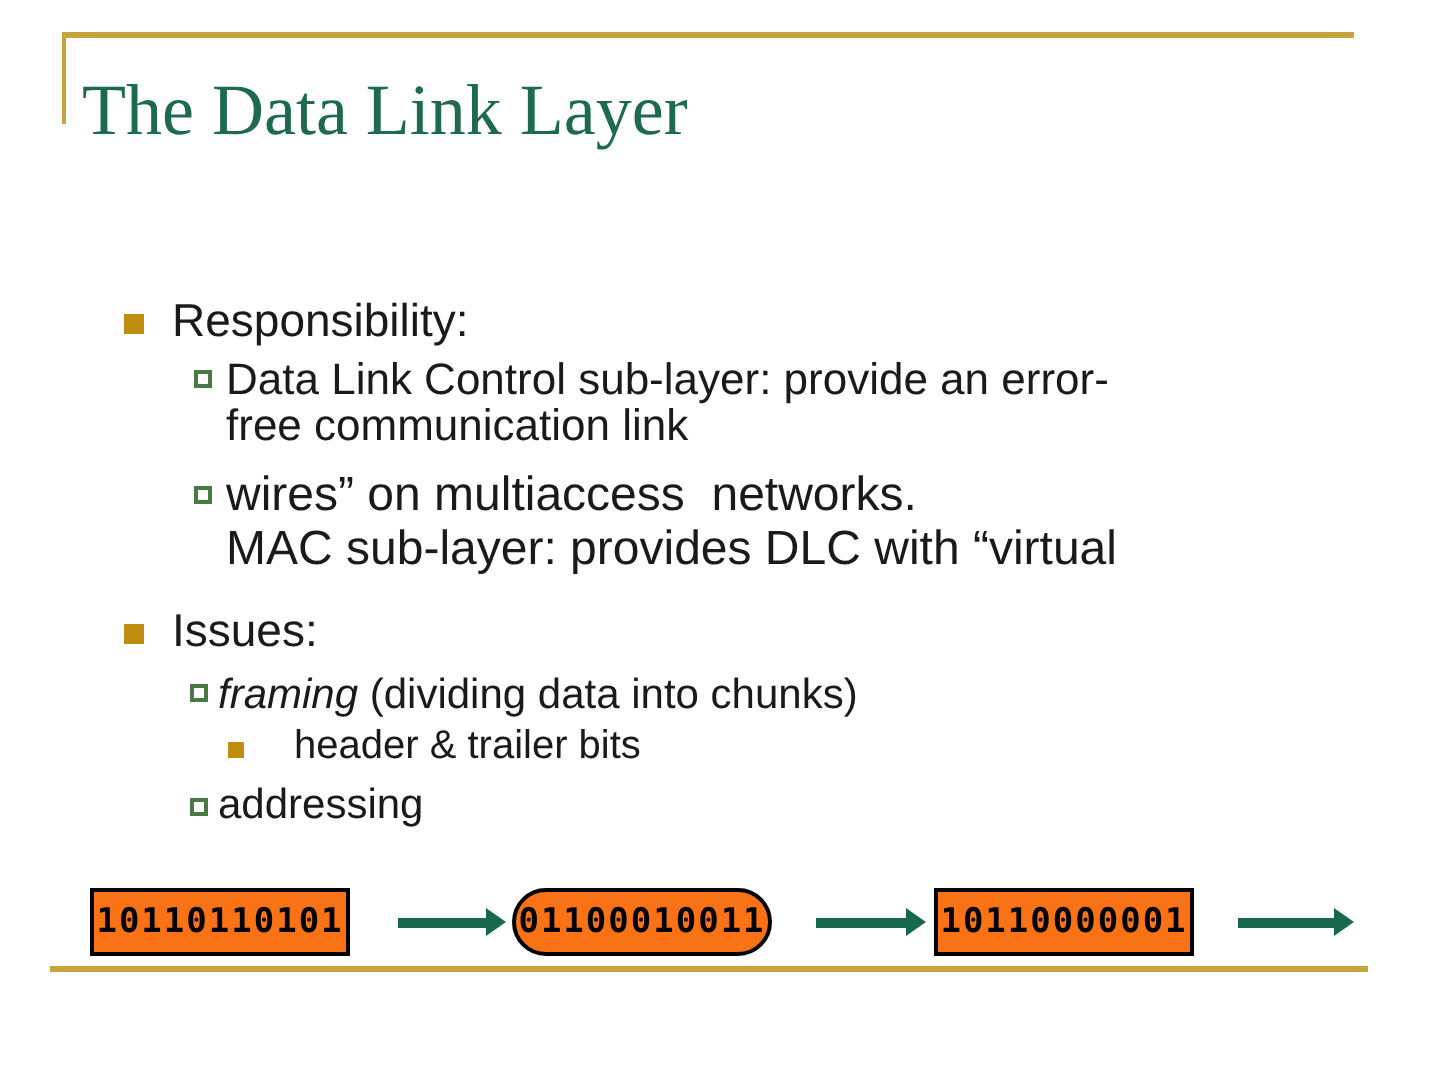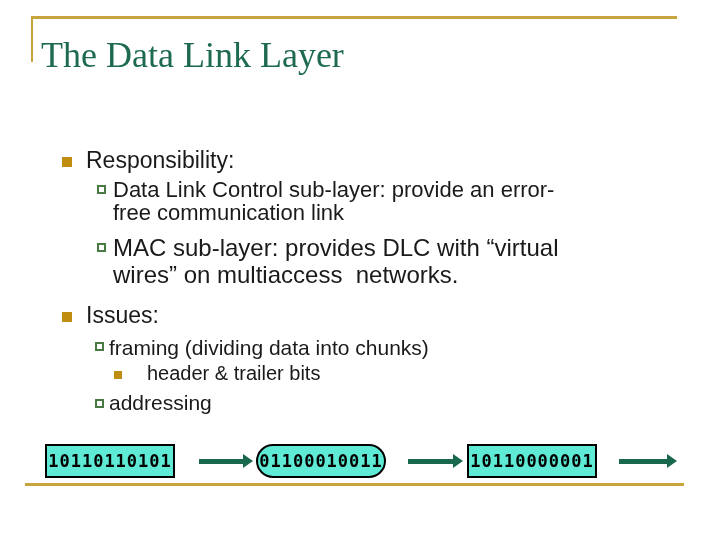--- a/index.html
+++ b/index.html
@@ -33,37 +33,37 @@
   .l3{font-size:20px;line-height:17px;margin-left:16px;}
   .line{white-space:pre;}
 
   .b-sq{position:absolute;}
   .gold{background:#bf8d10;}
   .hollow{background:#ffffff;border:2px solid #4a7a44;box-sizing:border-box;}
 
   .frame{
     position:absolute;top:444px;height:34px;width:130px;
     box-sizing:border-box;
-    background:#5eead4;border:2px solid #000000;
+    background:#f97316;border:2px solid #000000;
     display:flex;align-items:center;justify-content:center;
   }
   .frame span{
     font-family:"DejaVu Sans Mono", monospace;
     font-weight:bold;font-size:17px;letter-spacing:1px;color:#000;
   }
 
   .arrow{position:absolute;top:454px;height:14px;}
   .arrow .shaft{position:absolute;left:0;right:9px;top:5px;height:5px;background:#17684d;}
   .arrow .head{
     position:absolute;right:0;top:0;width:0;height:0;
     border-left:10px solid #17684d;
     border-top:7px solid transparent;
     border-bottom:7px solid transparent;
   }
-  .italic{}
+  .italic{font-style:italic;}
 </style>
 </head>
 <body>
 
 <div class="slide">
 
   <div class="top-rule"></div>
   <div class="left-rule"></div>
 
   <h1 class="title">The Data Link Layer</h1>
@@ -72,22 +72,22 @@
   <div class="txt l1" style="left:86px;top:147px;">Responsibility:</div>
 
   <div class="b-sq hollow" style="left:97px;top:185px;width:9px;height:9px;"></div>
   <div class="txt l2" style="left:113px;top:178px;">
     <div class="line">Data Link Control sub-layer: provide an error-</div>
     <div class="line">free communication link</div>
   </div>
 
   <div class="b-sq hollow" style="left:97px;top:243px;width:9px;height:9px;"></div>
   <div class="txt l2big" style="left:113px;top:234px;">
+    <div class="line">wires” on multiaccess  networks.</div>
     <div class="line">MAC sub-layer: provides DLC with “virtual</div>
-    <div class="line">wires” on multiaccess  networks.</div>
   </div>
 
   <div class="b-sq gold" style="left:62px;top:312px;width:10px;height:10px;"></div>
   <div class="txt l1" style="left:86px;top:302px;">Issues:</div>
 
   <div class="b-sq hollow" style="left:95px;top:342px;width:9px;height:9px;"></div>
   <div class="txt l2" style="left:109px;top:336px;font-size:21px;">
     <span class="italic">framing</span><span> (dividing data into chunks)</span>
   </div>
 

